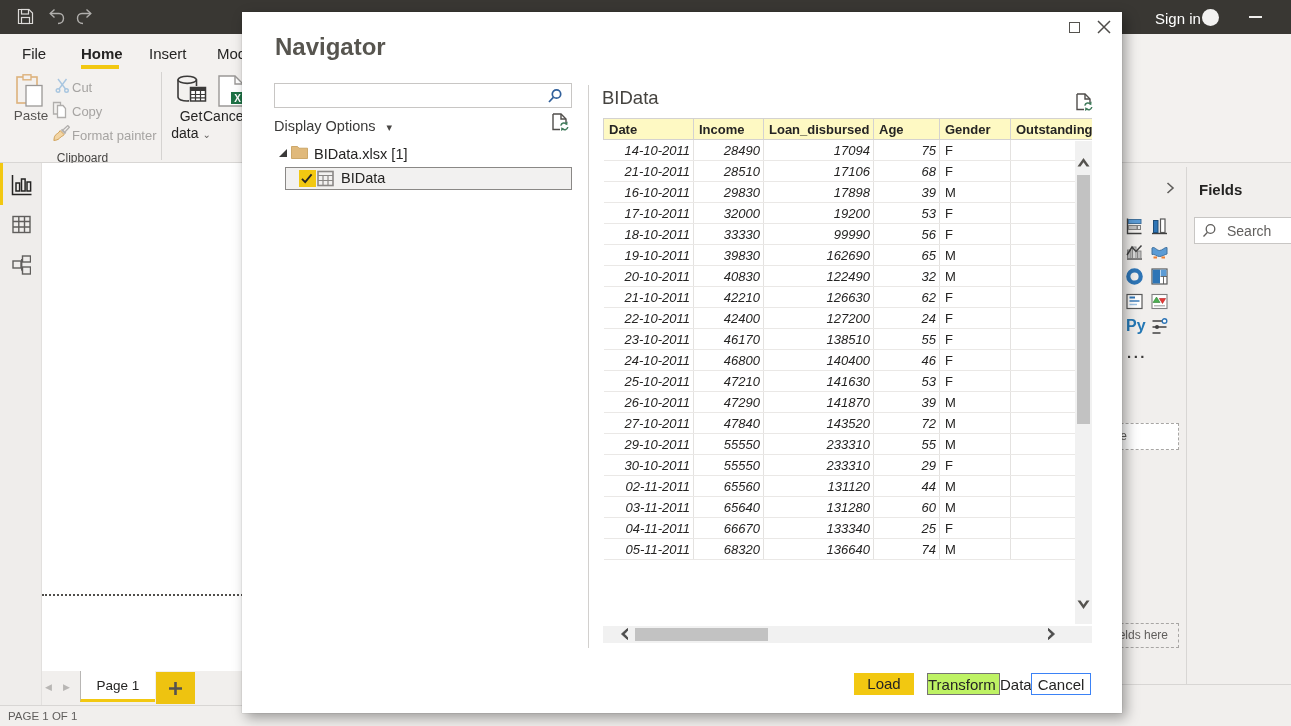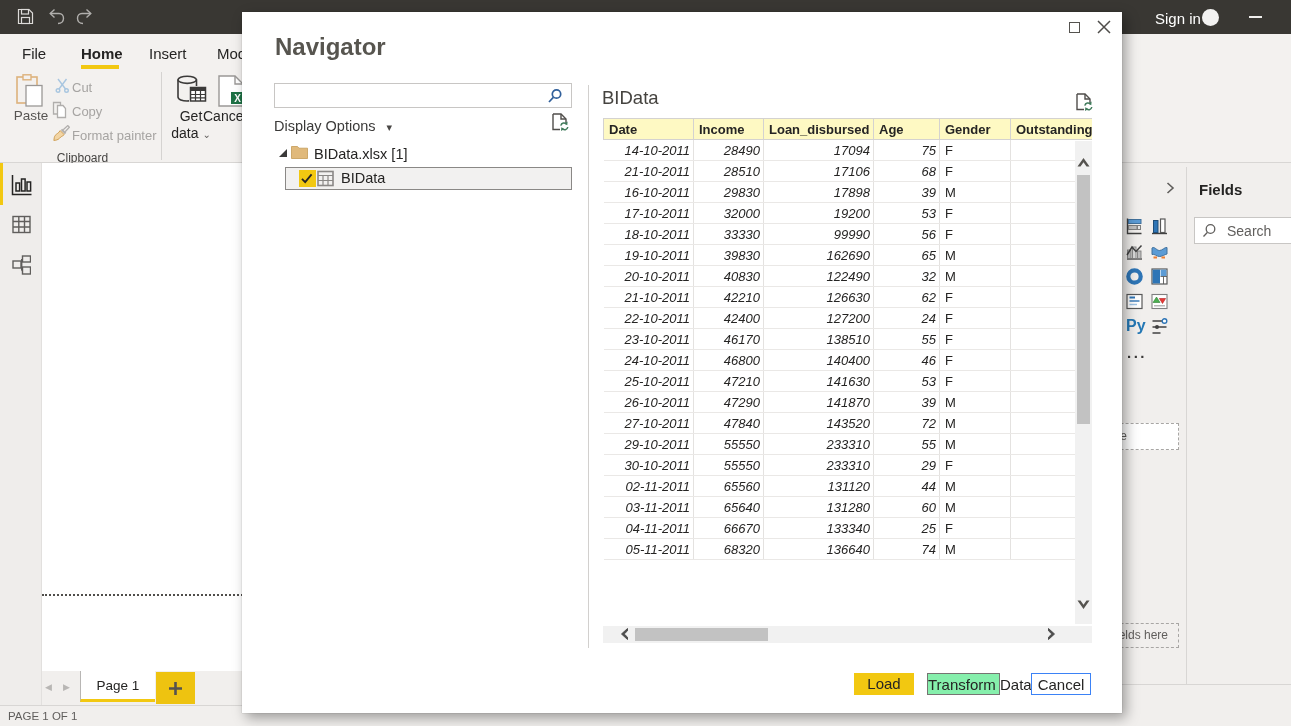--- a/index.html
+++ b/index.html
@@ -79,21 +79,21 @@
 
   
   #vsb { left:833px; top:129px; width:17px; height:483px; background:#f1f1f1; }
   #vthumb { left:835px; top:163px; width:13px; height:249px; background:#c2c2c2; }
   #hsb { left:361px; top:614px; width:489px; height:17px; background:#f1f1f1; }
   #hthumb { left:393px; top:616px; width:133px; height:13px; background:#c2c2c2; }
 
   
   .btn { position:absolute; top:661px; height:22px; font-size:15px; white-space:nowrap; color:#252423; text-align:center; line-height:21px; }
   #bload { left:612px; width:60px; background:#f2c811; }
-  #btransform { left:685px; width:73px; background:#86efac; border:1px solid #767472; }
+  #btransform { left:685px; width:73px; background:#bef264; border:1px solid #767472; }
   #bcancel { left:789px; width:60px; background:#fff; border:1px solid #3b82f6; }
 </style>
 </head>
 <body>
 <div id="stage">
 
   <div class="abs" id="topbar">
     <svg class="abs" style="left:17px;top:8px" width="17" height="17" viewBox="0 0 17 17" fill="none" stroke="#dddbd9" stroke-width="1.2">
       <path d="M1.5 1.5 H12 L15.5 5 V15.5 H1.5 Z"></path>
       <rect x="4.5" y="1.5" width="7" height="4.5"></rect>

